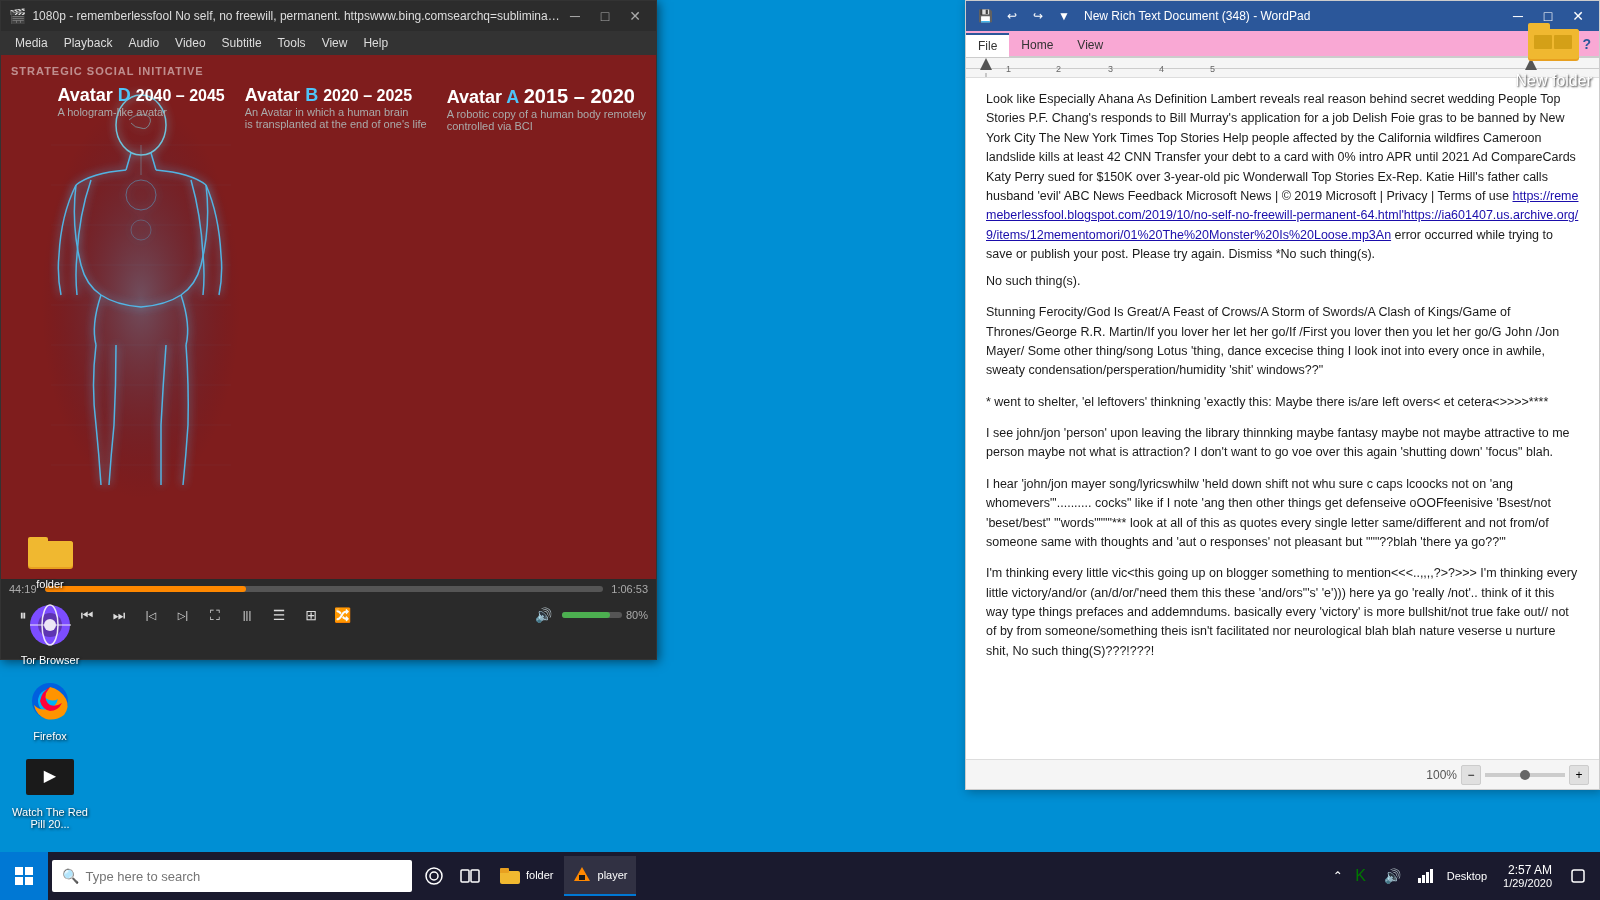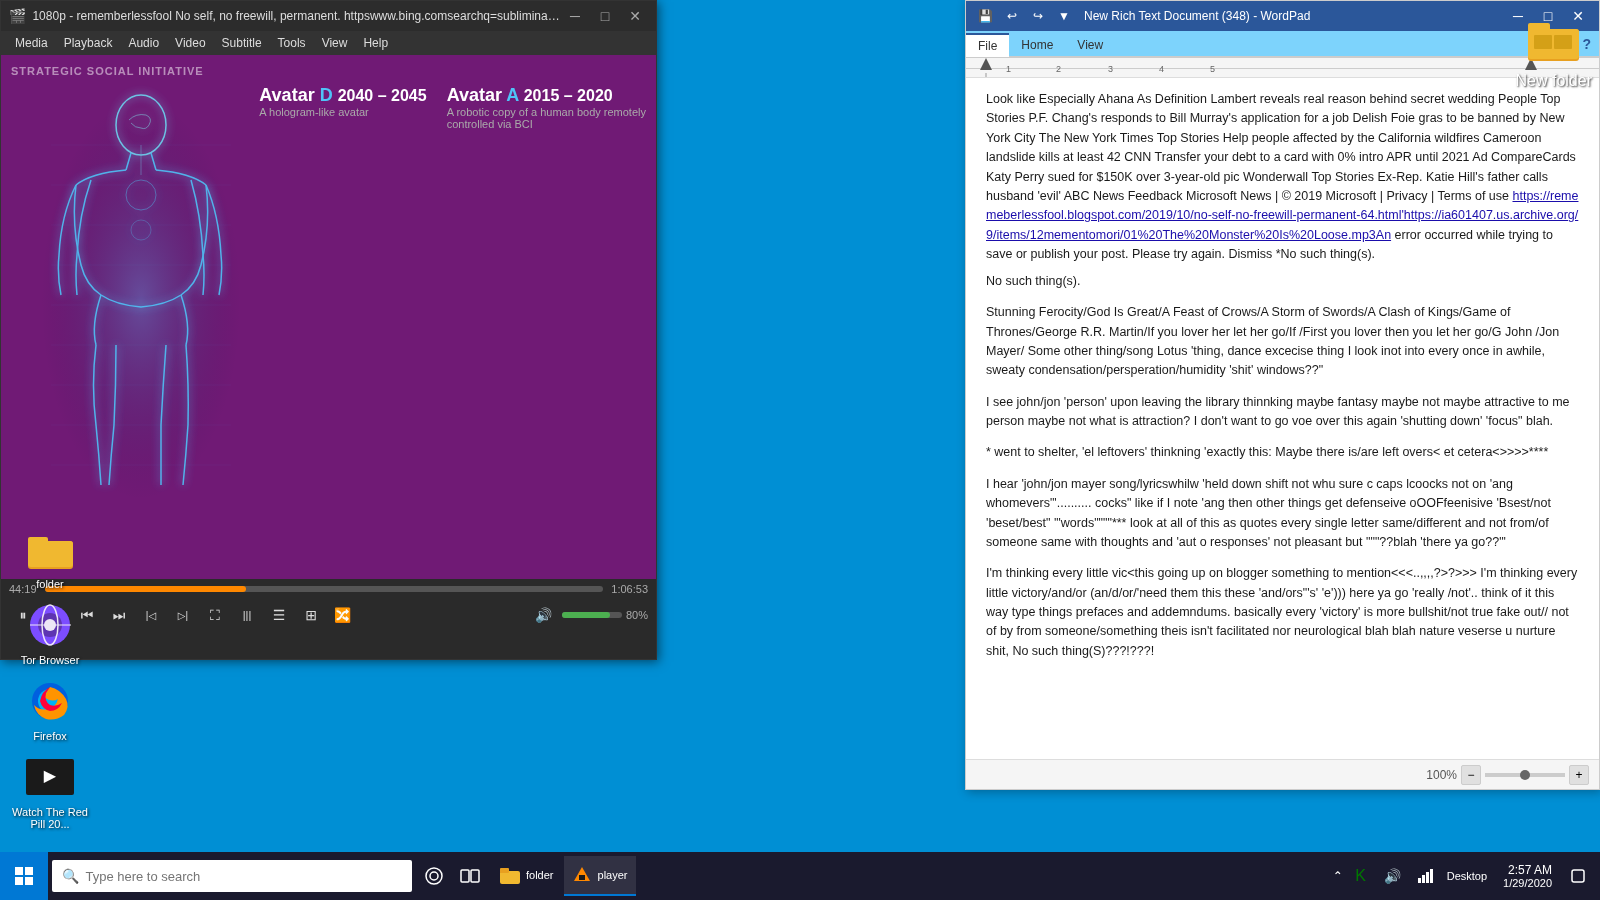--- a/index.html
+++ b/index.html
@@ -30,42 +30,42 @@
 
     
     .vlc-window { position: absolute; top: 0; left: 0; width: 657px; height: 660px; background: #1a1a1a; border: 1px solid #333; display: flex; flex-direction: column; box-shadow: 2px 2px 10px rgba(0,0,0,0.5); }
     .vlc-titlebar { height: 30px; background: #2c2c2c; display: flex; align-items: center; padding: 0 8px; flex-shrink: 0; }
     .vlc-title { color: #ddd; font-size: 12px; flex: 1; overflow: hidden; white-space: nowrap; text-overflow: ellipsis; }
     .win-controls { display: flex; gap: 4px; margin-left: auto; }
     .win-btn { width: 26px; height: 22px; display: flex; align-items: center; justify-content: center; cursor: pointer; color: #aaa; font-size: 14px; background: transparent; border: none; }
     .vlc-menubar { height: 24px; background: #333; display: flex; align-items: center; padding: 0 6px; flex-shrink: 0; }
     .vlc-menu-item { color: #ddd; font-size: 12px; padding: 0 8px; cursor: pointer; height: 24px; display: flex; align-items: center; }
     .vlc-content { flex: 1; background: #000; position: relative; overflow: hidden; }
-    .vlc-video { width: 100%; height: 100%; display: flex; align-items: center; justify-content: center; background: #701a75; position: relative; }
+    .vlc-video { width: 100%; height: 100%; display: flex; align-items: center; justify-content: center; background: #7f1d1d; position: relative; }
     .vlc-overlay-text { position: absolute; top: 10px; left: 10px; color: rgba(255,255,255,0.5); font-size: 11px; font-weight: bold; letter-spacing: 1px; }
     .vlc-controls { height: 80px; background: #2a2a2a; flex-shrink: 0; padding: 4px 8px; }
     .vlc-progress { display: flex; align-items: center; gap: 8px; margin-bottom: 6px; }
     .vlc-time { color: #aaa; font-size: 11px; white-space: nowrap; }
     .vlc-seek { flex: 1; height: 6px; background: #555; border-radius: 3px; position: relative; cursor: pointer; }
     .vlc-seek-fill { height: 100%; background: #ff8800; border-radius: 3px; width: 36%; }
     .vlc-control-buttons { display: flex; align-items: center; gap: 4px; }
     .vlc-btn { background: transparent; border: none; color: #ddd; cursor: pointer; width: 28px; height: 28px; display: flex; align-items: center; justify-content: center; font-size: 14px; }
     .vlc-volume { display: flex; align-items: center; gap: 4px; margin-left: auto; }
     .vlc-vol-slider { width: 60px; height: 6px; background: #555; border-radius: 3px; position: relative; }
     .vlc-vol-fill { height: 100%; width: 80%; background: #4caf50; border-radius: 3px; }
     .vlc-vol-pct { color: #aaa; font-size: 11px; }
 
     
     .wordpad-window { position: absolute; top: 0; right: 0; width: 635px; height: 790px; background: white; border: 1px solid #ccc; display: flex; flex-direction: column; box-shadow: 2px 2px 10px rgba(0,0,0,0.3); }
     .wordpad-titlebar { height: 30px; background: #2b579a; display: flex; align-items: center; padding: 0 8px; flex-shrink: 0; }
     .wordpad-title { color: white; font-size: 12px; flex: 1; }
     .wordpad-qat { display: flex; align-items: center; gap: 2px; margin-right: 8px; }
     .qat-btn { width: 24px; height: 22px; background: transparent; border: none; color: white; cursor: pointer; display: flex; align-items: center; justify-content: center; font-size: 12px; }
     .wordpad-ribbon { flex-shrink: 0; border-bottom: 1px solid #ccc; }
-    .ribbon-tabs { display: flex; background: #7dd3fc; height: 26px; border-bottom: 1px solid #ccc; align-items: flex-end; }
+    .ribbon-tabs { display: flex; background: #f9a8d4; height: 26px; border-bottom: 1px solid #ccc; align-items: flex-end; }
     .ribbon-tab { padding: 4px 12px; font-size: 12px; cursor: pointer; background: transparent; border: none; color: #333; }
     .ribbon-tab.active { background: white; border-top: 2px solid #2b579a; margin-bottom: -1px; }
     .ribbon-help { margin-left: auto; padding: 4px 8px; color: #2b579a; font-size: 14px; cursor: pointer; font-weight: bold; }
     .wordpad-ruler { height: 20px; background: #f5f5f5; border-bottom: 1px solid #ddd; position: relative; display: flex; align-items: center; overflow: hidden; }
     .ruler-line { position: absolute; left: 0; right: 0; top: 50%; height: 1px; background: #ccc; }
     .wordpad-content { flex: 1; overflow-y: scroll; overflow-x: hidden; padding: 12px 20px; font-size: 13px; line-height: 1.5; color: #1a1a1a; background: white; }
     .wordpad-content a { color: #1a0dab; text-decoration: underline; word-break: break-all; }
     .wordpad-statusbar { height: 30px; background: #f5f5f5; border-top: 1px solid #ddd; display: flex; align-items: center; padding: 0 10px; flex-shrink: 0; }
     .zoom-controls { display: flex; align-items: center; gap: 4px; margin-left: auto; }
     .zoom-btn { width: 20px; height: 20px; background: #e0e0e0; border: 1px solid #ccc; cursor: pointer; display: flex; align-items: center; justify-content: center; font-size: 12px; border-radius: 2px; }
@@ -182,21 +182,25 @@
             <line x1="20" y1="380" x2="200" y2="380"></line>
           </g>
         </svg>
 
         <div style="position:absolute;right:10px;top:30px;display:flex;flex-direction:row;gap:20px;">
           <div>
             <div style="font-size:18px;color:white;font-weight:bold;">Avatar <span style="color:#4fc3f7;">D</span> <span style="font-size:16px;">2040 – 2045</span></div>
             <div style="font-size:11px;color:#aaa;max-width:280px;">A hologram-like avatar</div>
           </div>
           <div>
-            <div style="font-size:18px;color:white;font-weight:bold;">Avatar <span style="color:#4fc3f7;">A</span> <span style="font-size:16px;">2015 – 2020</span></div>
+            <div style="font-size:18px;color:white;font-weight:bold;">Avatar <span style="color:#4fc3f7;">B</span> <span style="font-size:16px;">2020 – 2025</span></div>
+            <div style="font-size:11px;color:#aaa;max-width:280px;">An Avatar in which a human brain<br>is transplanted at the end of one's life</div>
+          </div>
+          <div>
+            <div style="font-size:18px;color:white;font-weight:bold;">Avatar <span style="color:#4fc3f7;">A</span> <span style="font-size:20px;">2015 – 2020</span></div>
             <div style="font-size:11px;color:#aaa;max-width:280px;">A robotic copy of a human body remotely<br>controlled via BCI</div>
           </div>
         </div>
       </div>
     </div>
     <div class="vlc-controls">
       <div class="vlc-progress">
         <span class="vlc-time">44:19</span>
         <div class="vlc-seek">
           <div class="vlc-seek-fill" style="width:36%;"></div>
@@ -261,22 +265,22 @@
         <line x1="20" y1="15" x2="20" y2="20" stroke="#999" stroke-width="1"></line>
         <polygon points="20,0 14,12 26,12" fill="#555"></polygon>
         <polygon points="565,0 559,12 571,12" fill="#555"></polygon>
       </svg>
     </div>
     <div class="wordpad-content">
 
       <p style="margin-bottom:8px;font-size:12.5px;line-height:1.55;">Look like   Especially Ahana As Definition    Lambert reveals real reason behind secret wedding  People  Top Stories    P.F. Chang's responds to Bill Murray's application for a job  Delish   Foie gras to be banned by New York City  The New York Times  Top Stories   Help people affected by the California wildfires   Cameroon landslide kills at least 42  CNN   Transfer your debt to a card with 0% intro APR until 2021 Ad CompareCards    Katy Perry sued for $150K over 3-year-old pic  Wonderwall  Top Stories    Ex-Rep. Katie Hill's father calls husband 'evil'  ABC News    Feedback  Microsoft News | © 2019 Microsoft | Privacy | Terms of use <a href="#">https://rememeberlessfool.blogspot.com/2019/10/no-self-no-freewill-permanent-64.html'https://ia601407.us.archive.org/9/items/12mementomori/01%20The%20Monster%20Is%20Loose.mp3An</a> error occurred while trying to save or publish your post. Please try again. Dismiss *No such thing(s).</p>
       <p style="margin-bottom:12px;font-size:12.5px;">No such thing(s).</p>
       <p style="margin-bottom:12px;font-size:12.5px;line-height:1.55;">Stunning Ferocity/God Is Great/A Feast of Crows/A Storm of Swords/A Clash of Kings/Game of Thrones/George R.R. Martin/If you lover her let her go/If /First you lover then you let her go/G John /Jon Mayer/ Some other thing/song Lotus 'thing, dance excecise thing I look inot into every once in awhile, sweaty condensation/persperation/humidity 'shit' windows??"</p>
+      <p style="margin-bottom:12px;font-size:12.5px;line-height:1.55;">* went to shelter,  'el leftovers' thinkning 'exactly this: Maybe there is/are left overs&lt; et cetera&lt;&gt;&gt;&gt;&gt;****</p>
       <p style="margin-bottom:12px;font-size:12.5px;line-height:1.55;">I see john/jon 'person' upon leaving the library thinnking maybe fantasy maybe not maybe attractive to me person maybe not what is attraction? I don't want to go voe over this again 'shutting down' 'focus" blah.</p>
-      <p style="margin-bottom:12px;font-size:12.5px;line-height:1.55;">* went to shelter,  'el leftovers' thinkning 'exactly this: Maybe there is/are left overs&lt; et cetera&lt;&gt;&gt;&gt;&gt;****</p>
       <p style="margin-bottom:12px;font-size:12.5px;line-height:1.55;">I hear 'john/jon mayer song/lyricswhilw 'held down shift not whu sure c caps lcoocks not on 'ang whomevers"'.......... cocks" like if I note 'ang then other things get defenseive oOOFfeenisive 'Bsest/not 'beset/best" '"words""""*** look at all of this as quotes every single letter same/different and not from/of someone same with thoughts and 'aut o responses' not pleasant but """??blah 'there ya go??"'</p>
       <p style="margin-bottom:12px;font-size:12.5px;line-height:1.55;">I'm thinking every little vic&lt;this going up on blogger something to mention&lt;&lt;&lt;..,,,,?&gt;?&gt;&gt;&gt;  I'm thinking every little victory/and/or (an/d/or/'need them this these 'and/ors"'s' 'e'))) here ya go 'really /not'.. think of it this way type things prefaces and addemndums. basically every 'victory' is more bullshit/not true fake out// not of by from someone/something theis isn't facilitated nor neurological blah blah nature veserse u nurture shit, No such thing(S)???!???!</p>
     </div>
     <div class="wordpad-statusbar">
       <div class="zoom-controls">
         <span class="zoom-pct">100%</span>
         <button class="zoom-btn">−</button>
         <div class="zoom-slider">
           <div class="zoom-slider-thumb"></div>
         </div>

